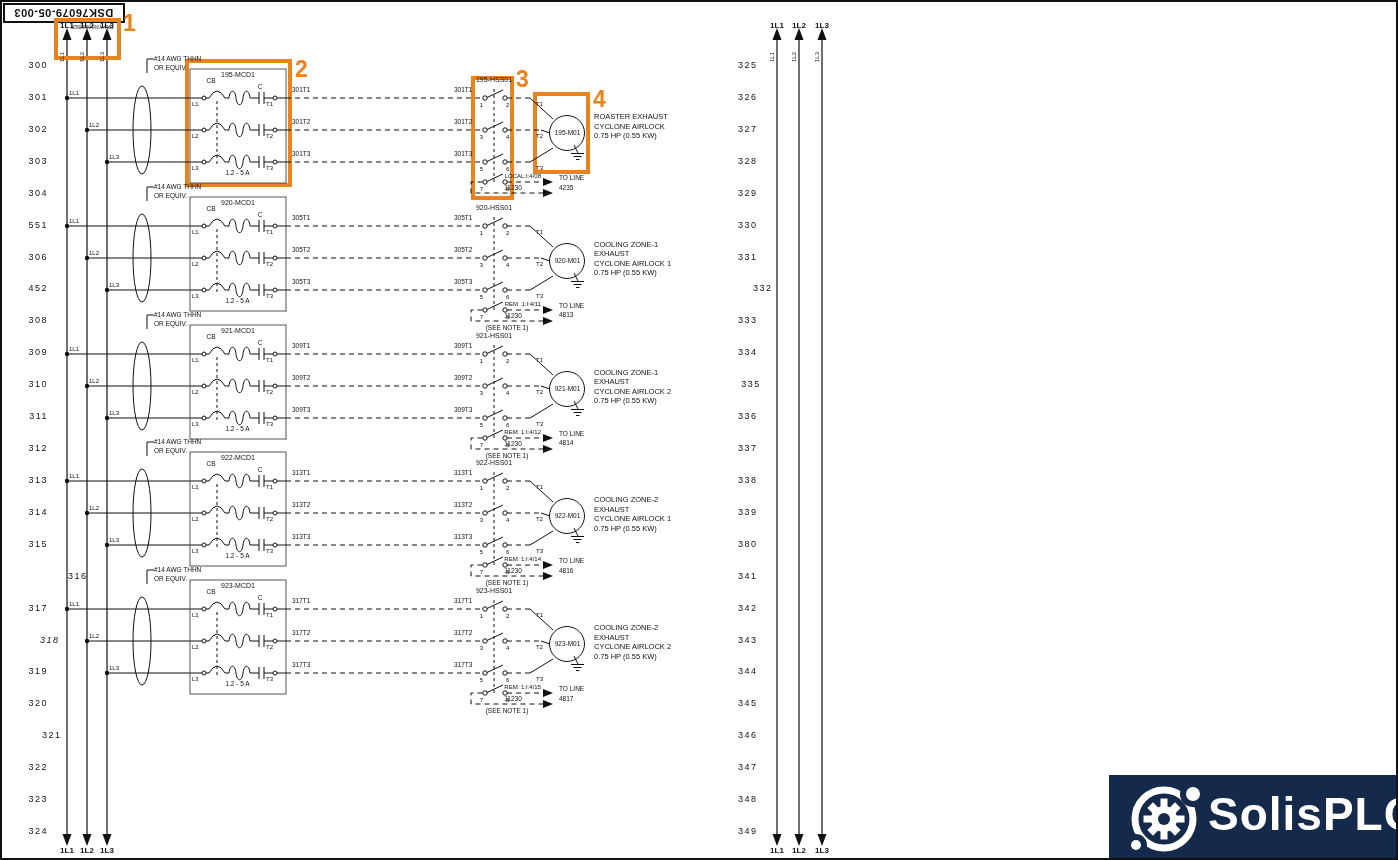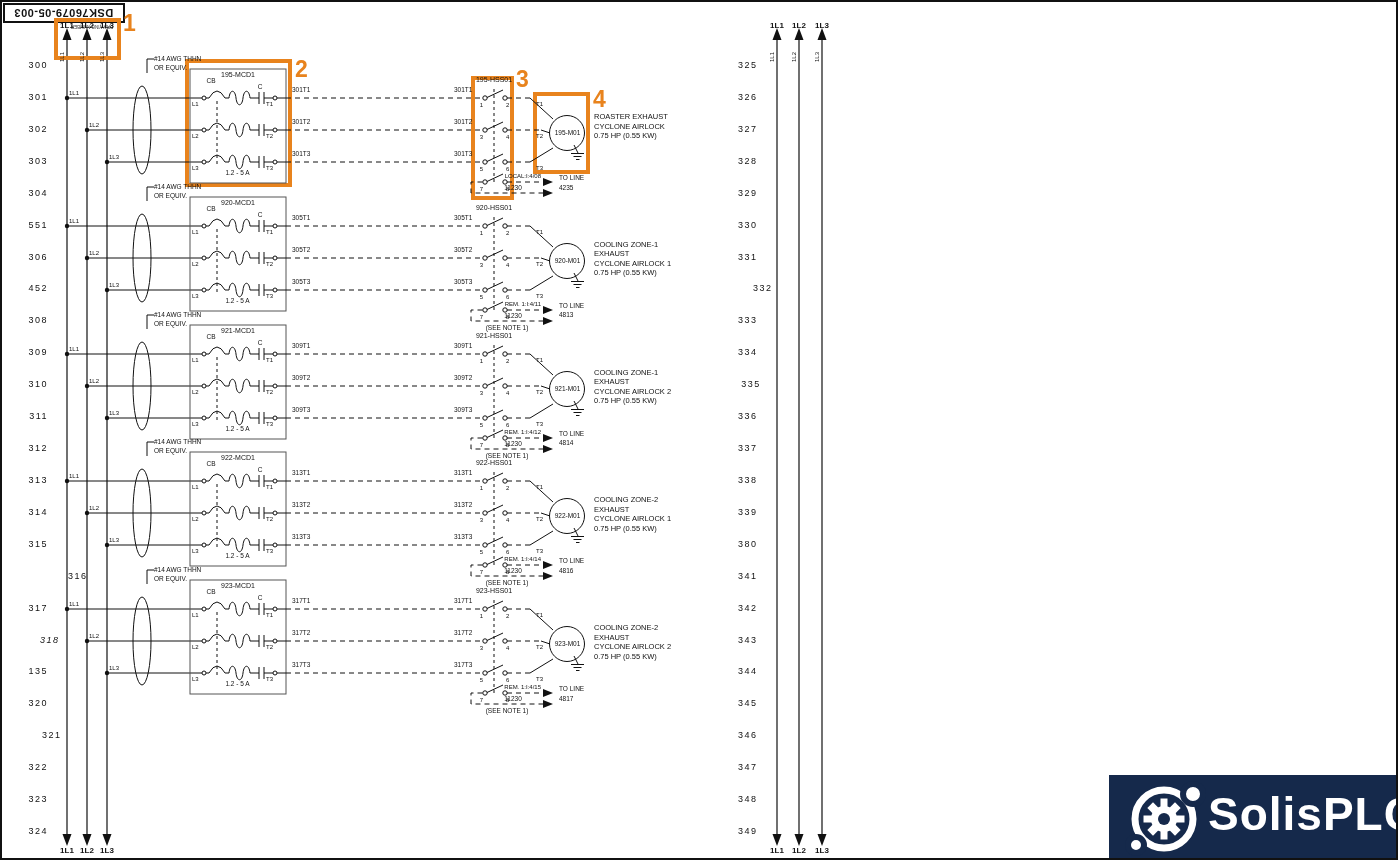--- a/index.html
+++ b/index.html
@@ -803,21 +803,21 @@
     <div class="lineno" style="left: 22px; width: 24px; text-align: right; top: 346.28px;">309</div>
     <div class="lineno" style="left: 22px; width: 24px; text-align: right; top: 378.2px;">310</div>
     <div class="lineno" style="left: 22px; width: 24px; text-align: right; top: 410.12px;">311</div>
     <div class="lineno" style="left: 22px; width: 24px; text-align: right; top: 442.04px;">312</div>
     <div class="lineno" style="left: 22px; width: 24px; text-align: right; top: 473.96px;">313</div>
     <div class="lineno" style="left: 22px; width: 24px; text-align: right; top: 505.88px;">314</div>
     <div class="lineno" style="left: 22px; width: 24px; text-align: right; top: 537.8px;">315</div>
     <div class="lineno" style="left: 22px; width: 24px; top: 569.72px; margin-left: 44px;">316</div>
     <div class="lineno" style="left: 22px; width: 24px; text-align: right; top: 601.64px;">317</div>
     <div class="lineno" style="left: 38px; width: 24px; text-align: left; top: 633.56px; font-style: italic;">318</div>
-    <div class="lineno" style="left: 22px; width: 24px; text-align: right; top: 665.48px;">135</div>
+    <div class="lineno" style="left: 22px; width: 24px; text-align: right; top: 665.48px;">319</div>
     <div class="lineno" style="left: 22px; width: 24px; text-align: right; top: 697.4px;">320</div>
     <div class="lineno" style="left: 40px; width: 24px; text-align: left; top: 729.32px;">321</div>
     <div class="lineno" style="left: 22px; width: 24px; text-align: right; top: 761.24px;">322</div>
     <div class="lineno" style="left: 22px; width: 24px; text-align: right; top: 793.16px;">323</div>
     <div class="lineno" style="left: 22px; width: 24px; text-align: right; top: 825.08px;">324</div>
     <div class="lineno" style="left: 736px; width: 26px; text-align: left; top: 59px;">325</div>
     <div class="lineno" style="left: 736px; width: 26px; text-align: left; top: 90.92px;">326</div>
     <div class="lineno" style="left: 736px; width: 26px; text-align: left; top: 122.84px;">327</div>
     <div class="lineno" style="left: 736px; width: 26px; text-align: left; top: 154.76px;">328</div>
     <div class="lineno" style="left: 736px; width: 26px; text-align: left; top: 186.68px;">329</div>

